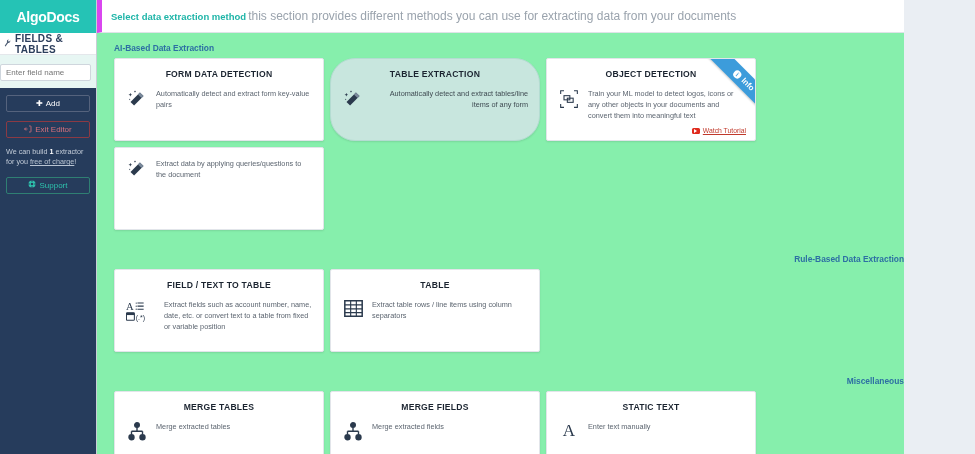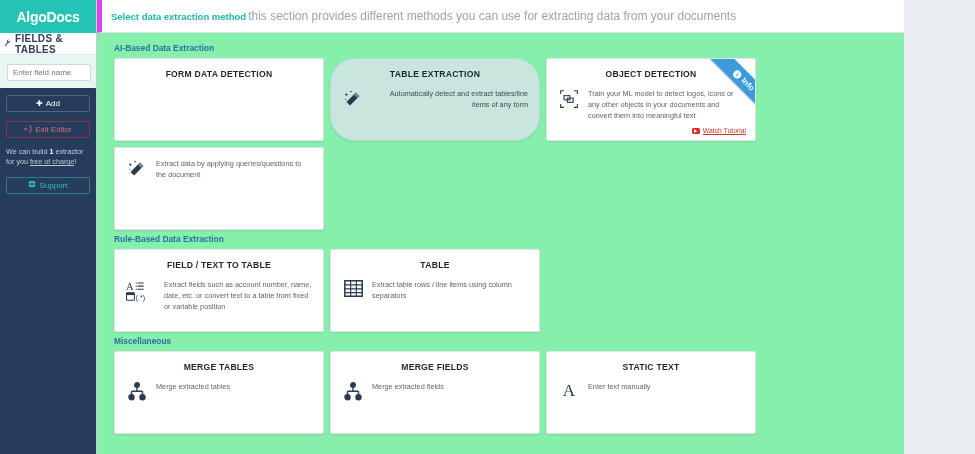--- a/index.html
+++ b/index.html
@@ -32,21 +32,21 @@
     height: 22px; background: #ffffff;
     display: flex; align-items: center; gap: 3px;
     padding-left: 4px;
     border-bottom: 1px solid #e4e7eb;
   }
   .fields-header .wrench { color: #4c5b72; font-size: 8px; display:block; transform: rotate(-10deg); }
   .fields-header .ftlabel {
     color: #2c3e5c; font-size: 10px; font-weight: bold; letter-spacing: 0.3px;
   }
   .field-input-wrap {
-    background: #e7f6f3; padding: 6px 5px 7px 7px;
+    background: #e7f6f3; padding: 6px 5px 7px 0;
   }
   .field-input {
     width: 100%; height: 17px;
     border: 1px solid #cfd6dd; border-radius: 2px;
     background: #ffffff; color: #9aa4b0;
     font-size: 8px; padding: 0 5px;
     font-family: "Liberation Sans", sans-serif;
     outline: none;
   }
   .sidebar-body { padding: 7px 6px 0 6px; flex: 1; }
@@ -84,21 +84,21 @@
 
   .content {
     flex: 1; background: #86efac;
     padding: 10px 0 0 17px;
     overflow: hidden;
   }
   .section-title {
     color: #2d6fa3; font-size: 8.4px; font-weight: bold;
     margin: 0 0 5px 0;
   }
-  .section-title.second { margin-top: 4px; }
+  .section-title.second { margin-top: 24px; text-align: right; }
   .card-row { display: flex; gap: 6px; }
 
   .card {
     width: 210px; min-height: 80px;
     background: #ffffff;
     border: 1px solid #e2e5ea;
     border-radius: 2px;
     box-shadow: 0 1px 2px rgba(0,0,0,0.10);
     position: relative;
     padding: 10px 11px 10px 11px;
@@ -238,20 +238,32 @@
     </div>
 
     <div class="content">
 
       <div class="section-title">AI-Based Data Extraction</div>
 
       <div class="card-row">
 
         <div class="card tall">
           <div class="card-title">FORM DATA DETECTION</div>
+          <div class="card-body">
+            <div class="card-icon">
+              <svg class="wand" viewBox="0 0 24 24">
+                <path d="M15.5 4.2 19.8 8.5 8.5 19.8 4.2 15.5z" fill="#2b3a4d"></path>
+                <path d="M15.5 4.2 19.8 8.5 17.4 10.9 13.1 6.6z" fill="#7b8a9c"></path>
+                <path d="M4 4.6l.6 1.6 1.6.6-1.6.6L4 9l-.6-1.6L1.8 6.8l1.6-.6z" fill="#2b3a4d"></path>
+                <path d="M9.6 1.6l.4 1.1 1.1.4-1.1.4-.4 1.1-.4-1.1-1.1-.4 1.1-.4z" fill="#2b3a4d"></path>
+                <path d="M3.2 11.4l.3.8.8.3-.8.3-.3.8-.3-.8-.8-.3.8-.3z" fill="#2b3a4d"></path>
+              </svg>
+            </div>
+            <div class="card-desc">Automatically detect and extract form key-value pairs</div>
+          </div>
         </div>
 
         <div class="card tall selected">
           <div class="card-title">TABLE EXTRACTION</div>
           <div class="card-body">
             <div class="card-icon">
               <svg class="wand" viewBox="0 0 24 24">
                 <path d="M15.5 4.2 19.8 8.5 8.5 19.8 4.2 15.5z" fill="#2b3a4d"></path>
                 <path d="M15.5 4.2 19.8 8.5 17.4 10.9 13.1 6.6z" fill="#7b8a9c"></path>
                 <path d="M4 4.6l.6 1.6 1.6.6-1.6.6L4 9l-.6-1.6L1.8 6.8l1.6-.6z" fill="#2b3a4d"></path>

